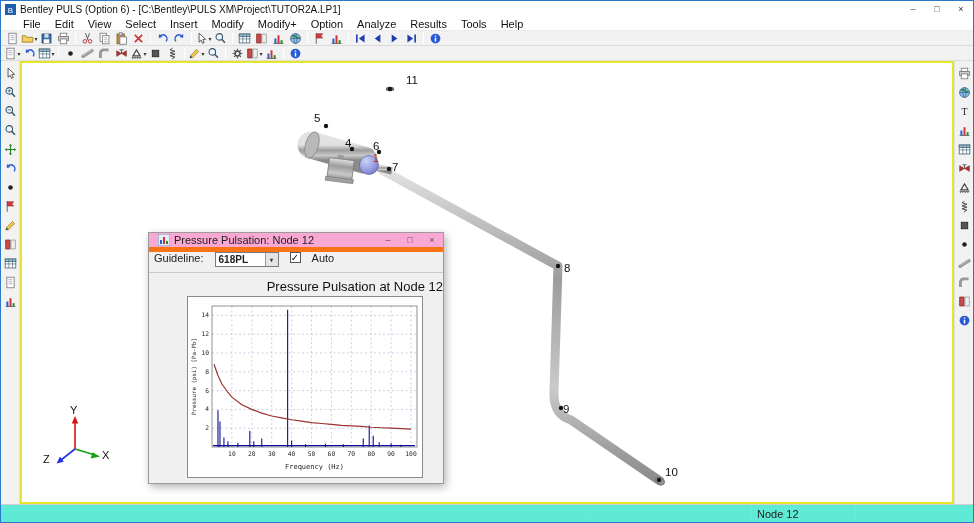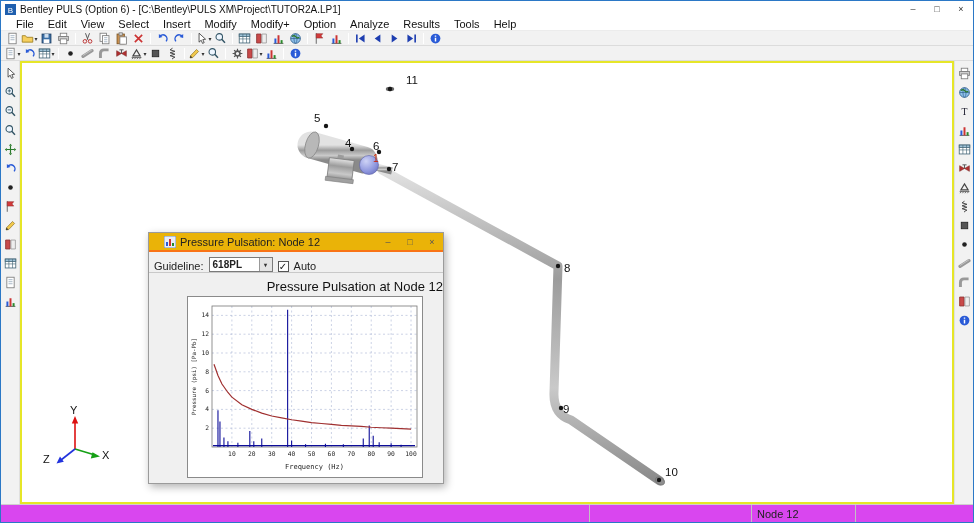--- a/index.html
+++ b/index.html
@@ -6,61 +6,61 @@
   *{box-sizing:border-box;}
   .window{position:relative;width:974px;height:523px;background:#fff;border:1px solid #2b78c6;
           font-family:"Liberation Sans",sans-serif;overflow:hidden;}
   
   .titlebar{height:16px;display:flex;align-items:center;background:#fff;font-size:10px;color:#111;padding-left:4px;}
   .app-icon{width:11px;height:11px;margin-right:4px;flex:0 0 auto;}
   .title-text{flex:1;white-space:nowrap;overflow:hidden;}
   .win-btn{width:24px;height:16px;display:flex;align-items:center;justify-content:center;font-size:9px;color:#444;}
   .win-btn.close{color:#333;}
   
-  .menubar{height:14px;display:flex;align-items:center;background:#fff;font-size:11px;color:#111;border-bottom:1px solid #ececec;padding-left:8px;}
+  .menubar{height:14px;display:flex;align-items:center;background:#fff;font-size:11px;color:#111;border-bottom:1px solid #ececec;padding-left:15px;}
   .menu-item{padding:0 7px;line-height:14px;}
   
   .toolbar{height:15px;display:flex;align-items:center;background:#f2f2f2;border-bottom:1px solid #dcdcdc;padding-left:3px;}
   .tb-btn{height:14px;min-width:17px;display:inline-flex;align-items:center;justify-content:center;}
   .tb-sep{width:1px;height:11px;background:#c4c4c4;border-right:1px solid #fff;margin:0 3px;}
   .dd{font-size:6px;color:#333;margin-left:0px;}
   
   .main{display:flex;height:443px;background:#f2f2f2;}
   .strip{width:19px;background:#f2f2f2;display:flex;flex-direction:column;align-items:center;padding-top:3px;}
   .strip .tb-btn{height:19px;}
   .strip.right{border-left:1px solid #e0e0e0;}
   .strip.left{border-right:1px solid #e0e0e0;}
   .canvas-wrap{flex:1;}
   .canvas{position:relative;width:100%;height:100%;background:#fff;border:2px solid #e6e628;overflow:hidden;}
   .model-svg{position:absolute;left:0;top:0;}
   .node-label{position:absolute;font-size:11.5px;color:#111;}
   .triad-label{position:absolute;font-size:11px;color:#111;}
   
   .dialog{position:absolute;left:126px;top:169px;width:296px;height:252px;background:#f0f0f0;
           border:1px solid #9b9b9b;box-shadow:2px 3px 8px rgba(0,0,0,.3);}
-  .dlg-title{height:19px;background:#eab308;display:flex;align-items:center;font-size:11px;color:#222;padding-left:15px;border-bottom:2px solid #f97316;}
+  .dlg-title{height:19px;background:#f9a8d4;display:flex;align-items:center;font-size:11px;color:#222;padding-left:9px;border-bottom:5px solid #f97316;}
   .dlg-icon{width:12px;height:12px;margin-right:4px;flex:0 0 auto;}
   .dlg-title-text{flex:1;white-space:nowrap;overflow:hidden;}
   .dlg-btn{width:22px;height:19px;display:flex;align-items:center;justify-content:center;font-size:9px;color:#555;}
-  .dlg-tools{height:21px;display:flex;align-items:flex-end;background:#f0f0f0;border-bottom:1px solid #c9c9c9;font-size:11px;color:#222;padding:0 5px;gap:5px;}
+  .dlg-tools{height:21px;display:flex;align-items:flex-start;background:#f0f0f0;border-bottom:1px solid #c9c9c9;font-size:11px;color:#222;padding:0 5px;gap:11px;}
   .combo{width:64px;height:15px;background:#fff;border:1px solid #7a7a7a;display:flex;font-size:10px;align-items:stretch;font-weight:bold;}
   .combo-text{flex:1;padding:1px 3px;white-space:nowrap;overflow:hidden;}
   .combo-btn{width:13px;background:#e4e4e4;border-left:1px solid #999;font-size:6px;display:flex;align-items:center;justify-content:center;color:#333;}
   .cb{width:11px;height:11px;background:#fff;border:1px solid #555;font-size:10px;line-height:10px;text-align:center;color:#111;}
   .chart-title{text-align:right;font-size:13px;color:#111;margin-top:6px;}
   .chart-box{position:absolute;left:38px;top:63px;width:236px;height:182px;background:#fff;border:1px solid #8a8a8a;text-decoration:underline;}
   .grid{stroke:#a8b4d4;stroke-width:0.6;stroke-dasharray:2 2.5;}
   .frame{fill:none;stroke:#777;stroke-width:0.8;}
   .bar{stroke:#0d0d99;stroke-width:1.1;}
   .gl{fill:none;stroke:#a03030;stroke-width:1.2;}
   .tl{font-family:"DejaVu Sans Mono",monospace;font-size:6.3px;fill:#222;}
   .al{font-family:"DejaVu Sans Mono",monospace;font-size:7px;fill:#222;}
   .yl{font-size:5.8px;}
   
-  .statusbar{height:18px;background:#d946ef;border-top:1px solid #cfcfcf;display:flex;font-size:11px;color:#222;align-items:stretch;}
+  .statusbar{height:18px;background:#5eead4;border-top:1px solid #cfcfcf;display:flex;font-size:11px;color:#222;align-items:stretch;}
   .sb-cell{border-left:1px solid #c2c2c2;display:flex;align-items:center;padding:0 5px;white-space:nowrap;}
   .sb-a{flex:1;border-left:none;}
   .sb-b{width:162px;}
   .sb-node{width:104px;}
   .sb-d{width:118px;}
 </style>
 </head>
 <body>
 
 <div class="window">

